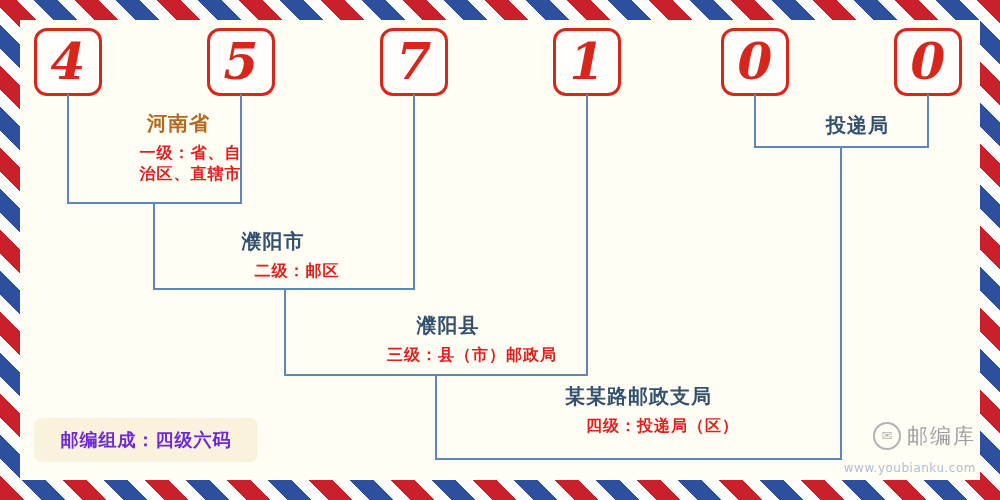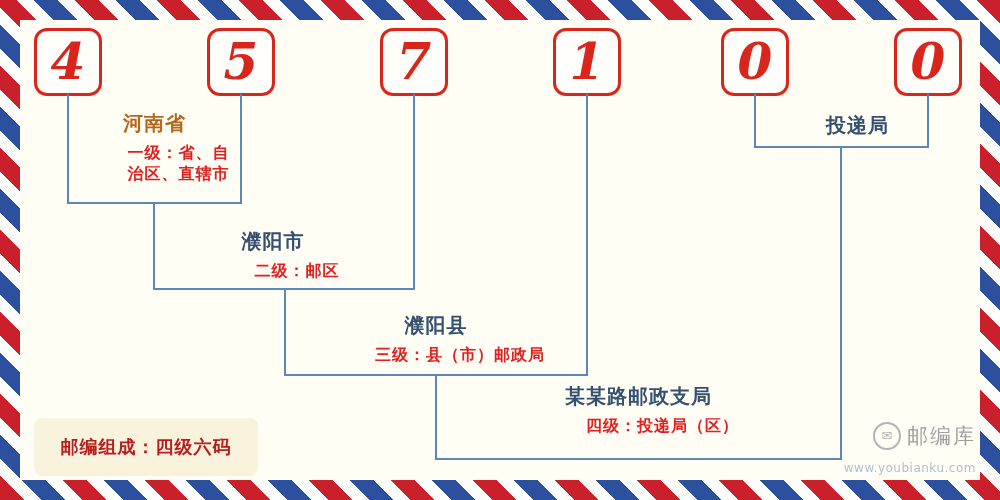--- a/index.html
+++ b/index.html
@@ -58,24 +58,24 @@
     font-size:16px;line-height:21px;
     color:#e02020;font-weight:bold;
     white-space:pre-line;
     letter-spacing:1px;
     margin-left:48px;
   }
 
   
   .note-badge{
     position:absolute;left:14px;top:398px;
-    width:224px;height:58px;
+    width:224px;height:44px;
     background:#f9f2dc;border-radius:8px;
     display:flex;align-items:center;justify-content:center;
-    font-size:18px;font-weight:bold;color:#b91c1c;
+    font-size:18px;font-weight:bold;color:#6d28d9;
     letter-spacing:1px;
   }
 
   
   .watermark{
     position:absolute;right:4px;top:402px;
     text-align:right;
   }
   .wm-row{
     display:flex;align-items:center;justify-content:flex-end;
@@ -133,32 +133,32 @@
     <div class="hline" style="left:264px;top:354px;width:304px;"></div>
 
     <div class="vline" style="left:415px;top:354px;height:86px;"></div>
     <div class="vline" style="left:820px;top:126px;height:314px;"></div>
     <div class="hline" style="left:415px;top:438px;width:407px;"></div>
 
     <div class="vline" style="left:734px;top:74px;height:54px;"></div>
     <div class="vline" style="left:907px;top:74px;height:54px;"></div>
     <div class="hline" style="left:734px;top:126px;width:175px;"></div>
 
-    <div class="lvl" style="left:47px;top:90px;width:175px;">
+    <div class="lvl" style="left:47px;top:90px;width:175px;padding-left:24px;">
       <span class="lvl-title province">河南省</span>
       <div class="lvl-desc" style="top:32px;">一级：省、自
 治区、直辖市</div>
     </div>
 
     <div class="lvl" style="left:133px;top:208px;width:240px;">
       <span class="lvl-title">濮阳市</span>
       <div class="lvl-desc" style="top:32px;">二级：邮区</div>
     </div>
 
-    <div class="lvl" style="left:264px;top:292px;width:304px;">
+    <div class="lvl" style="left:276px;top:292px;width:304px;">
       <span class="lvl-title">濮阳县</span>
       <div class="lvl-desc" style="top:32px;">三级：县（市）邮政局</div>
     </div>
 
     <div class="lvl" style="left:415px;top:363px;width:407px;">
       <span class="lvl-title">某某路邮政支局</span>
       <div class="lvl-desc" style="top:32px;">四级：投递局（区）</div>
     </div>
 
     <div class="lvl" style="left:734px;top:92px;width:207px;">

